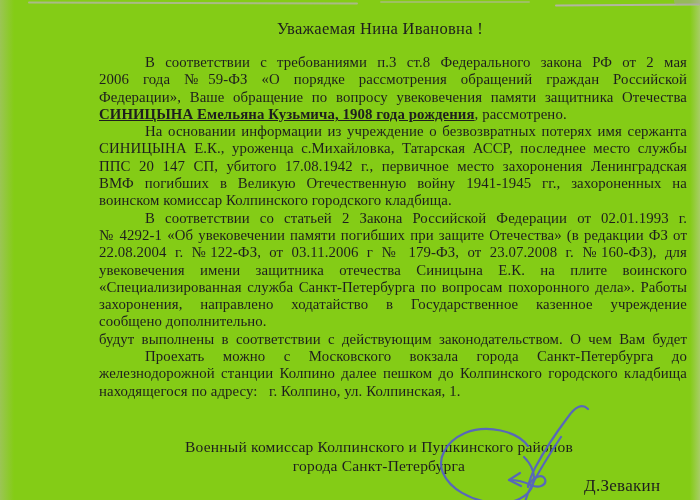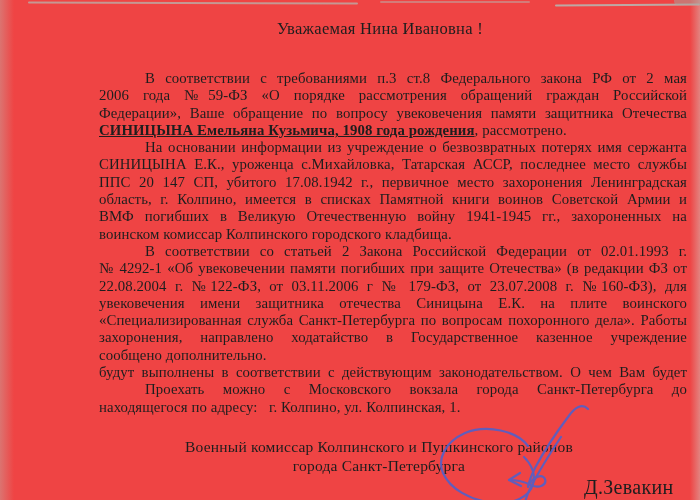--- a/index.html
+++ b/index.html
@@ -1,55 +1,55 @@
 <!DOCTYPE html>
 <html><head>
 <meta charset="utf-8">
 <style>
   html,body{margin:0;padding:0;}
   body{width:700px;height:500px;overflow:hidden;background:#e9e7e2;}
   .page{
     position:relative;width:700px;height:500px;
-    background:#ef4444;
+    background:#84cc16;
     font-family:"Liberation Serif","DejaVu Serif",serif;
     color:#1e1e1e;overflow:hidden;
   }
   
   .edge-left{position:absolute;left:0;top:0;width:14px;height:100%;
     background:linear-gradient(90deg,rgba(190,187,179,0.40),rgba(190,187,179,0.0));}
   .edge-right{position:absolute;right:0;top:0;width:10px;height:100%;
     background:linear-gradient(270deg,rgba(210,207,200,0.45),rgba(210,207,200,0.0));}
   .topline{position:absolute;height:2px;background:#b7b4ae;opacity:.75;border-radius:2px;}
   .topline.a{left:28px;top:2px;width:330px;transform:rotate(.2deg);}
   .topline.b{left:380px;top:1px;width:150px;opacity:.5;}
   .topline.c{left:555px;top:4px;width:145px;transform:rotate(-.4deg);opacity:.9;}
   .smudge-tr{position:absolute;right:0;top:0;width:26px;height:5px;background:#a8a5a0;opacity:.5;border-radius:0 0 0 4px;}
 
   .salutation{
     position:absolute;left:99px;top:19px;width:562px;
     text-align:center;font-size:16.5px;letter-spacing:.3px;
   }
   .body-block{
     position:absolute;left:99px;top:54px;width:588px;
-    font-size:14.8px;letter-spacing:.1px;margin-top:16px;
+    font-size:14.8px;letter-spacing:.1px;
   }
   .line{
     height:17.3px;line-height:17.3px;
     text-align:justify;text-align-last:justify;text-justify:inter-word;
     white-space:normal;overflow:visible;
   }
   .line.last{text-align-last:left;}
   .line.ind{text-indent:46px;}
   .line b{font-weight:bold;text-decoration:underline;}
   .sig-title{
     position:absolute;left:99px;top:437px;width:560px;
     text-align:center;font-size:15.5px;line-height:19px;letter-spacing:.2px;
   }
   .signer{
-    position:absolute;left:584px;top:476px;font-size:20px;letter-spacing:.3px;
+    position:absolute;left:584px;top:476px;font-size:17px;letter-spacing:.3px;
   }
   .ink{position:absolute;left:0;top:0;pointer-events:none;opacity:.92;}
 </style>
 </head>
 <body>
 
 <div class="page">
 
   <div class="edge-left"></div>
   <div class="edge-right"></div>
@@ -61,32 +61,32 @@
   <div class="salutation">Уважаемая Нина Ивановна !</div>
 
   <div class="body-block" id="body-block">
       <div class="line ind"><span>В соответствии с требованиями п.3 ст.8 Федерального закона РФ от 2 мая</span></div>
       <div class="line"><span>2006 года №59-ФЗ «О порядке рассмотрения обращений граждан Российской</span></div>
       <div class="line"><span>Федерации», Ваше обращение по вопросу увековечения памяти защитника Отечества</span></div>
       <div class="line last"><b>СИНИЦЫНА Емельяна Кузьмича, 1908 года рождения</b><span>, рассмотрено.</span></div>
       <div class="line ind"><span>На основании информации из учреждение о безвозвратных потерях имя сержанта</span></div>
       <div class="line"><span>СИНИЦЫНА Е.К., уроженца с.Михайловка, Татарская АССР, последнее место службы</span></div>
       <div class="line"><span>ППС 20 147 СП, убитого 17.08.1942 г., первичное место захоронения Ленинградская</span></div>
-      <div class="line"><span>область, г. Колпино, имеется в списках Памятной книги воинов Советской Армии и</span></div>
       <div class="line"><span>ВМФ погибших в Великую Отечественную войну 1941-1945 гг., захороненных на</span></div>
       <div class="line last"><span>воинском комиссар Колпинского городского кладбища.</span></div>
       <div class="line ind"><span>В соответствии со статьей 2 Закона Российской Федерации от 02.01.1993 г.</span></div>
       <div class="line"><span>№ 4292-1 «Об увековечении памяти погибших при защите Отечества» (в редакции ФЗ от</span></div>
       <div class="line"><span>22.08.2004 г. №122-ФЗ, от 03.11.2006 г № 179-ФЗ, от 23.07.2008 г. №160-ФЗ), для</span></div>
       <div class="line"><span>увековечения имени защитника отечества Синицына Е.К. на плите воинского</span></div>
       <div class="line"><span>«Специализированная служба Санкт-Петербурга по вопросам похоронного дела». Работы</span></div>
       <div class="line"><span>захоронения, направлено ходатайство в Государственное казенное учреждение</span></div>
       <div class="line last"><span>сообщено дополнительно.</span></div>
       <div class="line"><span>будут выполнены в соответствии с действующим законодательством. О чем Вам будет</span></div>
       <div class="line ind"><span>Проехать можно с Московского вокзала города Санкт-Петербурга до</span></div>
+      <div class="line"><span>железнодорожной станции Колпино далее пешком до Колпинского городского кладбища</span></div>
       <div class="line last"><span>находящегося по адресу:&nbsp;&nbsp; г. Колпино, ул. Колпинская, 1.</span></div>
     </div>
 
   <div class="sig-title">
     <div>Военный комиссар Колпинского и Пушкинского районов</div>
     <div>города Санкт-Петербурга</div>
   </div>
 
   <div class="signer">Д.Зевакин</div>
 

